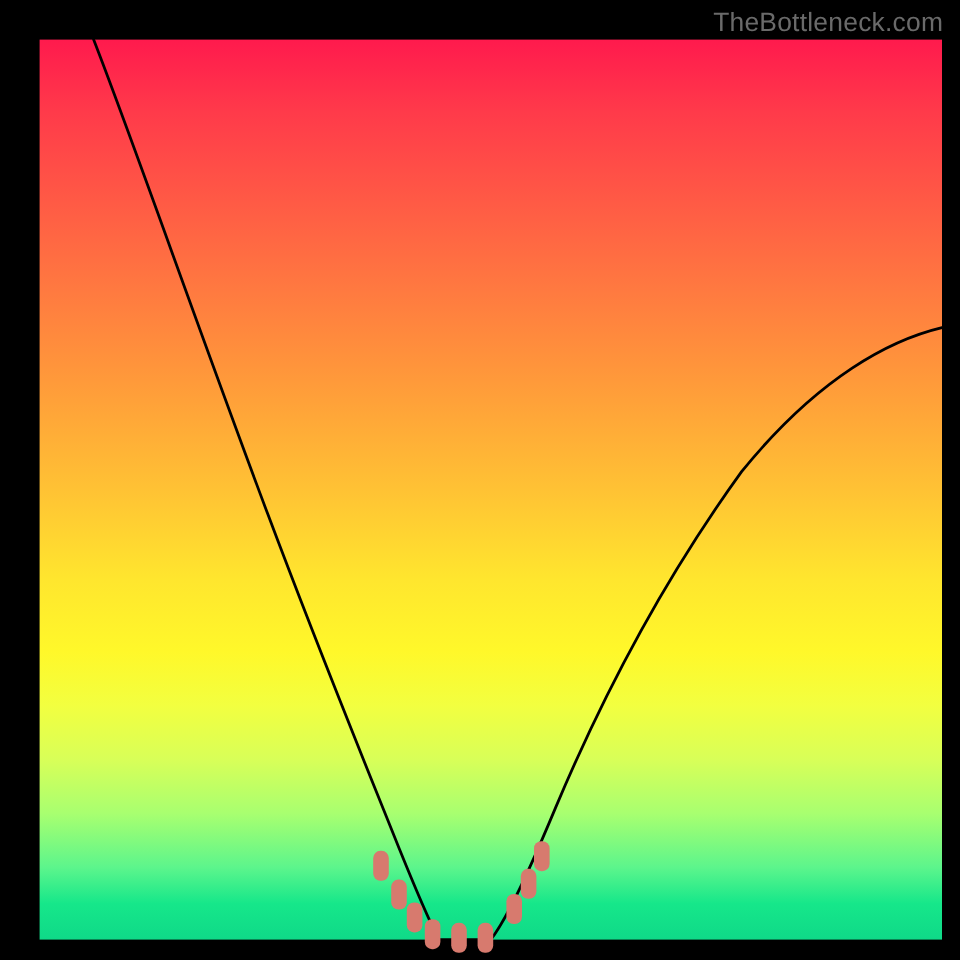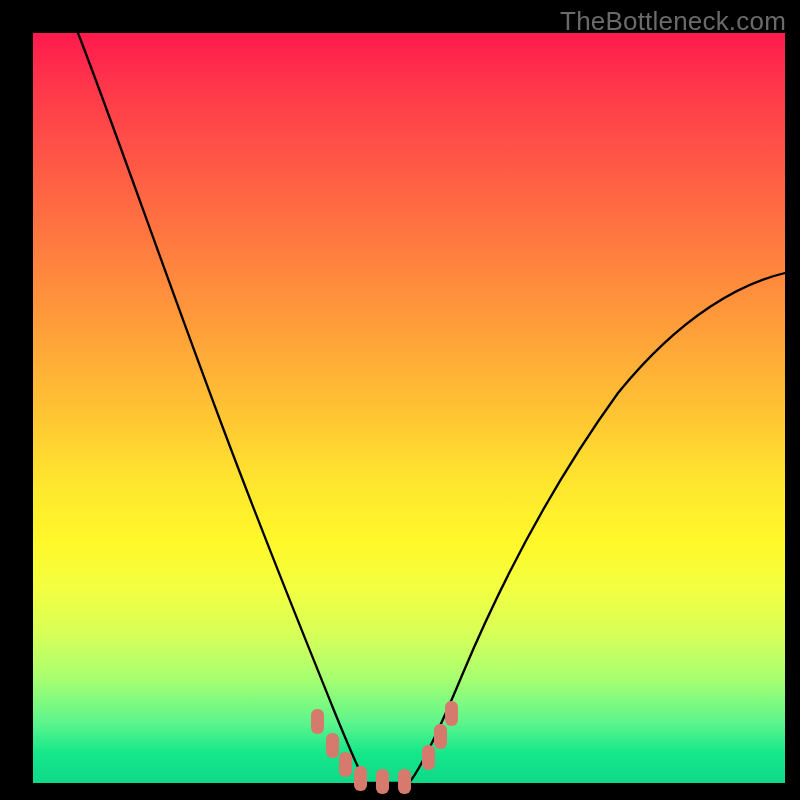--- a/index.html
+++ b/index.html
@@ -41,21 +41,21 @@
       #5cf58c 92%,
       #16e78a 96%,
       #0fd988 100%
     );
   }
   .watermark {
     position: absolute;
     top: 6px;
     right: 14px;
     color: #6a6a6a;
-    font-size: 26px;
+    font-size: 22px;
     font-weight: 400;
     letter-spacing: 0.2px;
     user-select: none;
   }
   svg.curves {
     position: absolute;
     left: 33px;
     top: 33px;
     width: 752px;
     height: 750px;

